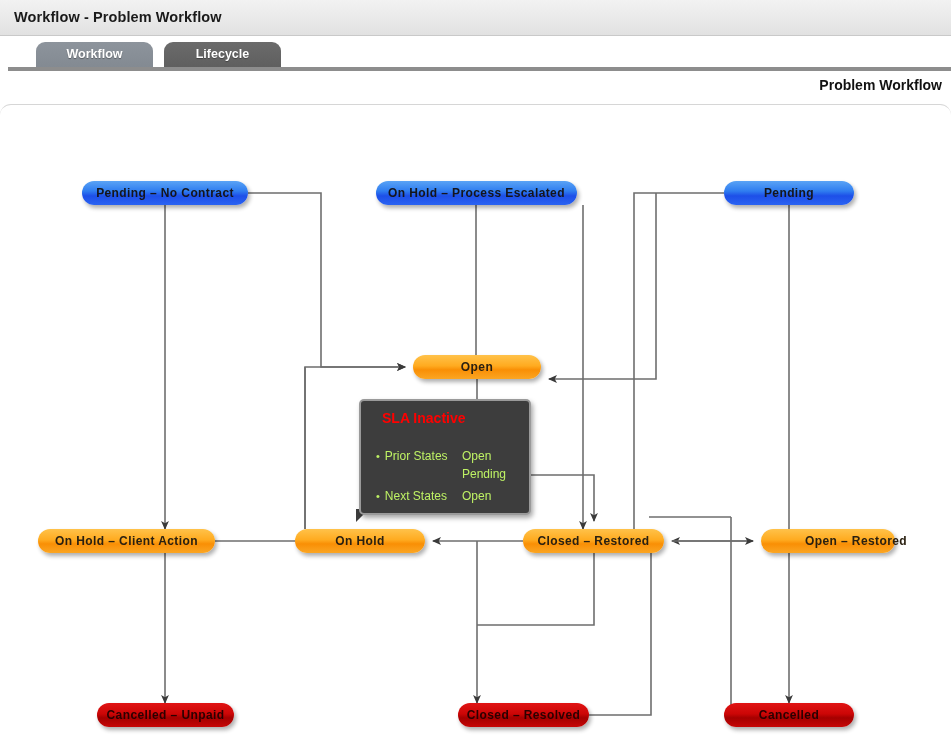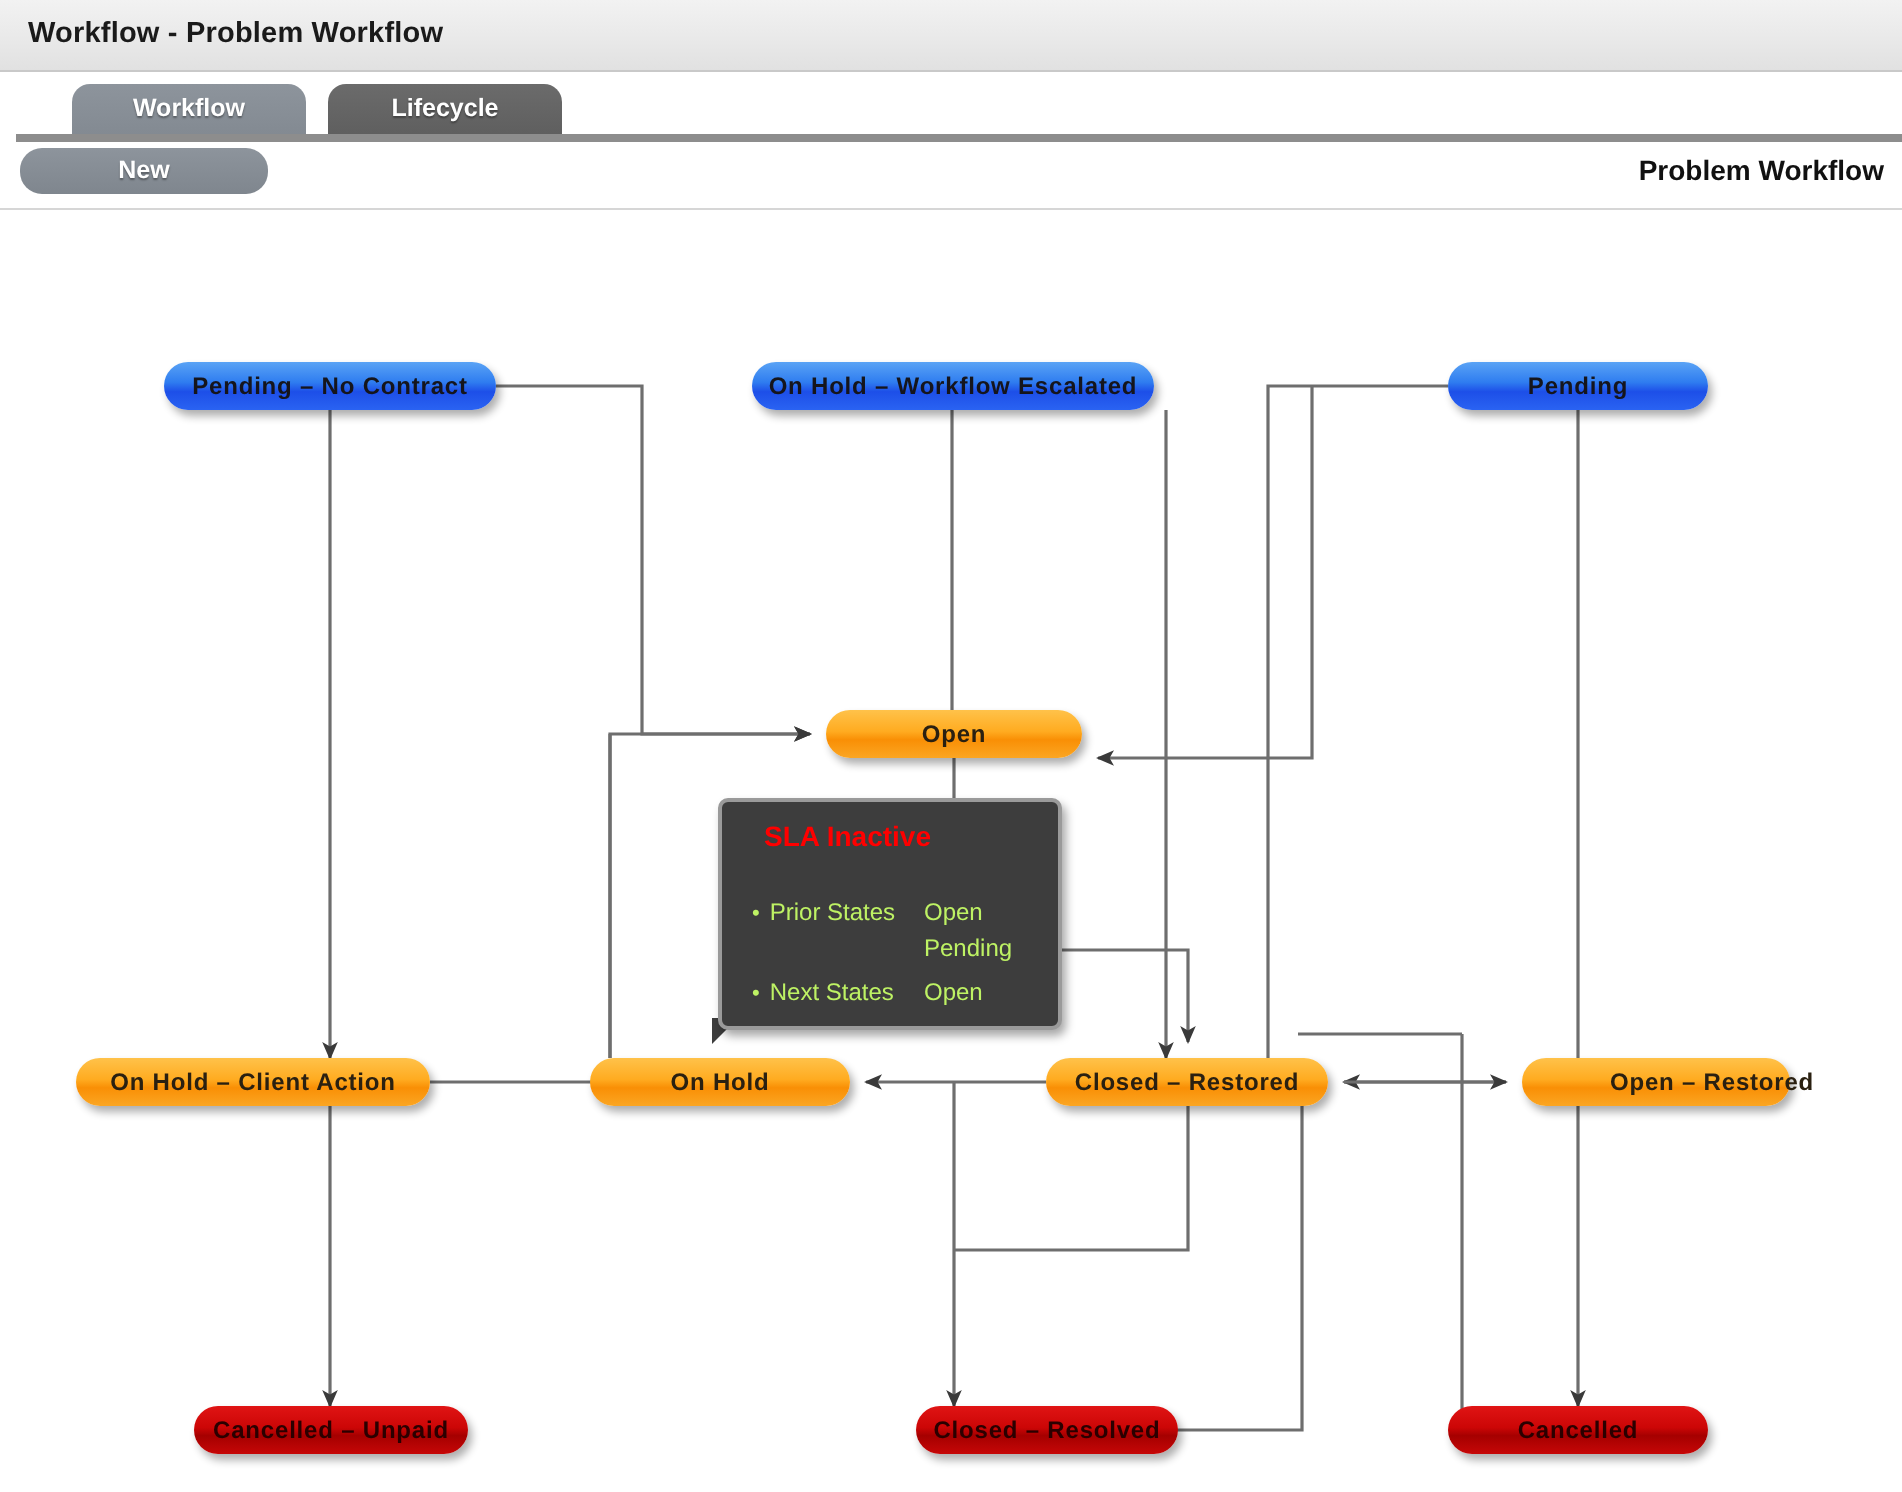--- a/index.html
+++ b/index.html
@@ -106,20 +106,21 @@
 
   
   #canvas {
     position: absolute;
     left: 0; top: 104px;
     width: 951px; height: 642px;
     background: #ffffff;
     border-top: 1px solid #d6d6d6;
     box-sizing: border-box;
     overflow: hidden;
+    border-radius: 11px;
   }
   #edge-layer {
     position: absolute;
     left: 0; top: 0;
     width: 951px; height: 642px;
   }
 
   
   .node {
     position: absolute;
@@ -205,21 +206,20 @@
   <div id="title-text">Workflow - Problem Workflow</div>
 </div>
 
 <div id="tab-strip">
   <div class="tab" id="tab-workflow">Workflow</div>
   <div class="tab" id="tab-lifecycle">Lifecycle</div>
 </div>
 <div id="tab-underline"></div>
 
 <div id="button-row">
-  <div id="new-button">New</div>
   <div id="header-right-label">Problem Workflow</div>
 </div>
 
 <div id="canvas">
 
   <svg id="edge-layer" viewBox="0 0 951 642" width="951" height="642" xmlns="http://www.w3.org/2000/svg">
     <defs>
       <marker id="ah" markerWidth="9" markerHeight="9" refX="8" refY="4.5" orient="auto" markerUnits="userSpaceOnUse">
         <path d="M0,0.6 L9,4.5 L0,8.4 L2.2,4.5 Z" fill="#3a3a3a"></path>
       </marker>
@@ -265,21 +265,21 @@
       <path d="M731,412 L649,412"></path>
 
       <path d="M305,424 L305,262"></path>
       <path d="M215,436 L305,436" marker-end="url(#ah)"></path>
 
     </g>
   </svg>
 
   <div id="node-container">
       <div class="node blue" style="left: 82px; top: 76px; width: 166px;">Pending – No Contract</div>
-      <div class="node blue" style="left: 376px; top: 76px; width: 201px;">On Hold – Workflow Escalated</div>
+      <div class="node blue" style="left: 376px; top: 76px; width: 201px;">On Hold – Process Escalated</div>
       <div class="node blue" style="left: 724px; top: 76px; width: 130px;">Pending</div>
       <div class="node orange" style="left: 413px; top: 250px; width: 128px;">Open</div>
       <div class="node orange" style="left: 38px; top: 424px; width: 177px;">On Hold – Client Action</div>
       <div class="node orange" style="left: 295px; top: 424px; width: 130px;">On Hold</div>
       <div class="node orange" style="left: 523px; top: 424px; width: 141px;">Closed – Restored</div>
       <div class="node orange" style="left: 761px; top: 424px; width: 134px; padding-left: 44px;">Open – Restored</div>
       <div class="node red" style="left: 97px; top: 598px; width: 137px;">Cancelled – Unpaid</div>
       <div class="node red" style="left: 412px; top: 598px; width: 131px; margin-left: 46px;">Closed – Resolved</div>
       <div class="node red" style="left: 724px; top: 598px; width: 130px;">Cancelled</div>
     </div>

